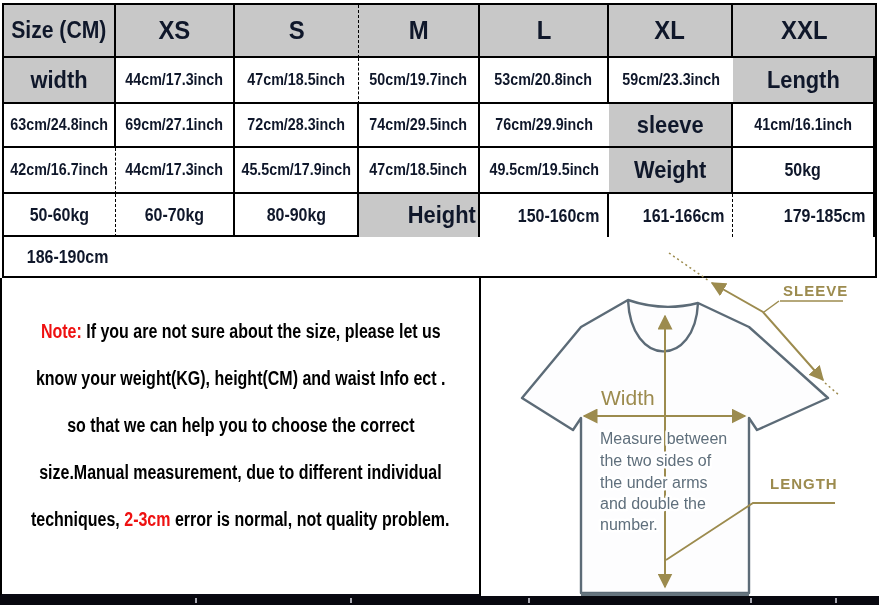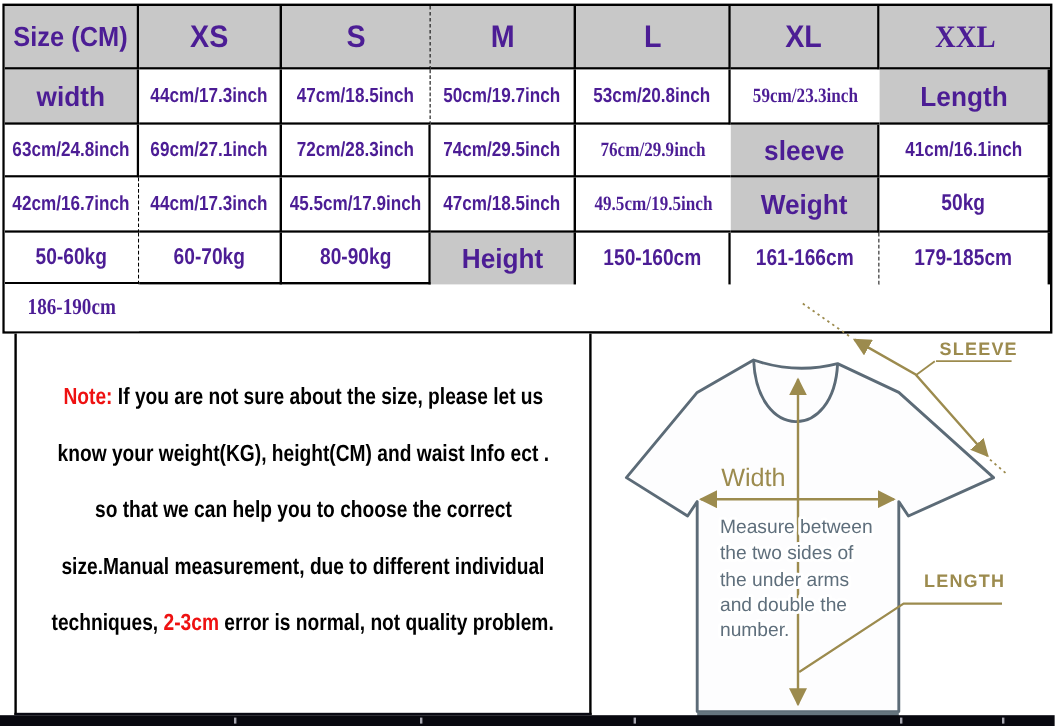--- a/index.html
+++ b/index.html
@@ -12,35 +12,35 @@
   .size-table{
     position:absolute;left:2px;top:3px;width:875px;height:275px;
     border:2px solid #000;box-sizing:border-box;
     display:grid;
     grid-template-columns:112px 119px 124px 121px 129px 124px 142px;
     grid-template-rows:53px 46px 44px 46px 43px 39px;
   }
   .cell{
     box-sizing:border-box;border-right:2px solid #000;border-bottom:2px solid #000;
     display:flex;align-items:center;justify-content:center;
-    background:#fff;color:#4c1d95;overflow:hidden;
-  }
-  .cell.lastcol{border-right:none;font-family:Liberation Serif, serif;}
-  .cell.lastrow{border-bottom:none;}
+    background:#fff;color:#0f172a;overflow:hidden;
+  }
+  .cell.lastcol{border-right:none;}
+  .cell.lastrow{border-bottom:none;justify-content:flex-end;}
   .cell.dash{border-right:1px dashed #000;}
   .cell.head{background:#c8c8c8;}
   .cond{display:inline-block;white-space:nowrap;transform:scaleX(0.84);transform-origin:center;}
   .t-corner{font-size:23px;font-weight:bold;transform:scaleX(0.92);}
   .t-size{font-size:26px;font-weight:bold;transform:scaleX(0.92);}
   .t-rowlabel{font-size:23px;font-weight:bold;transform:scaleX(0.95);}
   .t-val-sm{font-size:17px;font-weight:bold;}
   .t-val-lg{font-size:19px;font-weight:bold;}
   
   .note-box{
-    position:absolute;left:12px;top:278px;width:481px;height:318px;
+    position:absolute;left:0;top:278px;width:481px;height:318px;
     box-sizing:border-box;background:#fff;
     border-left:2px solid #000;border-right:2px solid #000;border-bottom:2px solid #0a0a14;
     display:flex;flex-direction:column;align-items:center;
     padding-top:30px;
   }
   .note-line{
     height:47px;line-height:47px;white-space:nowrap;
     font-size:19.5px;font-weight:bold;color:#000;
     transform:scaleX(0.82);transform-origin:center;
   }

